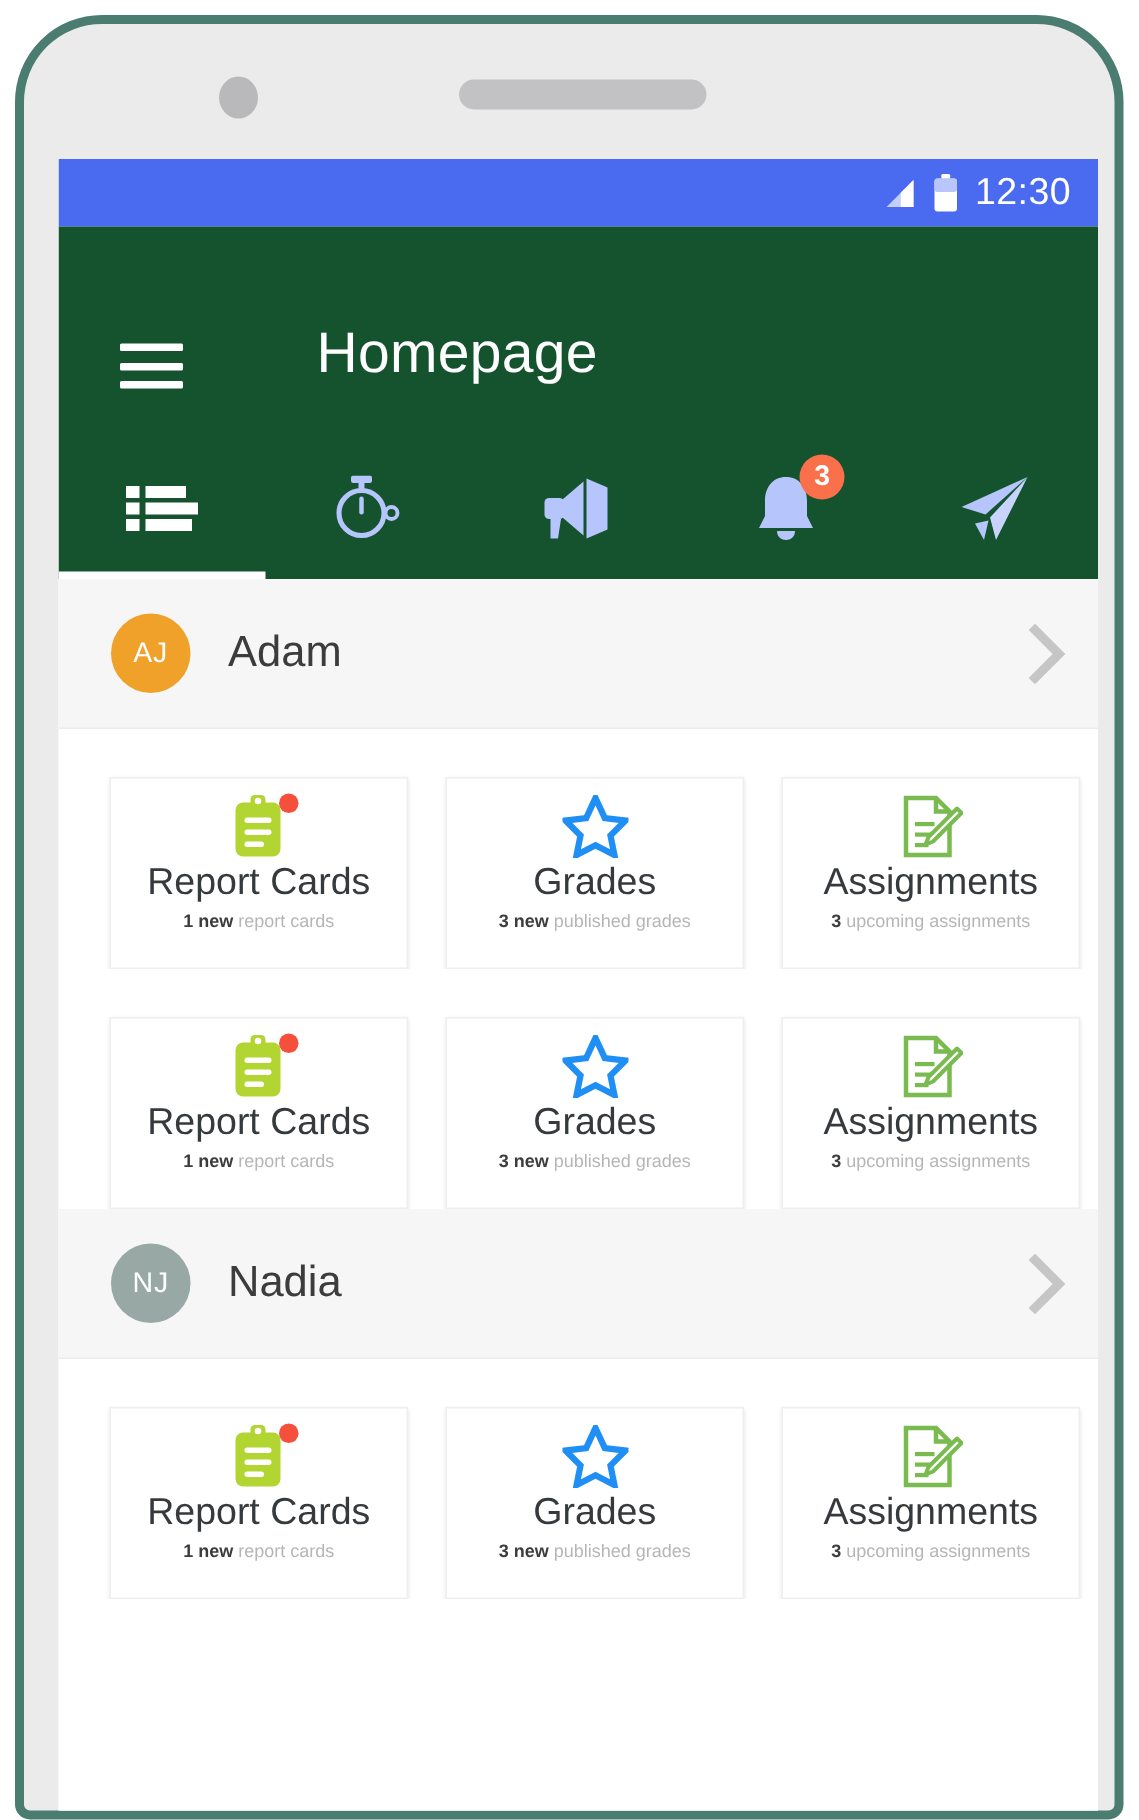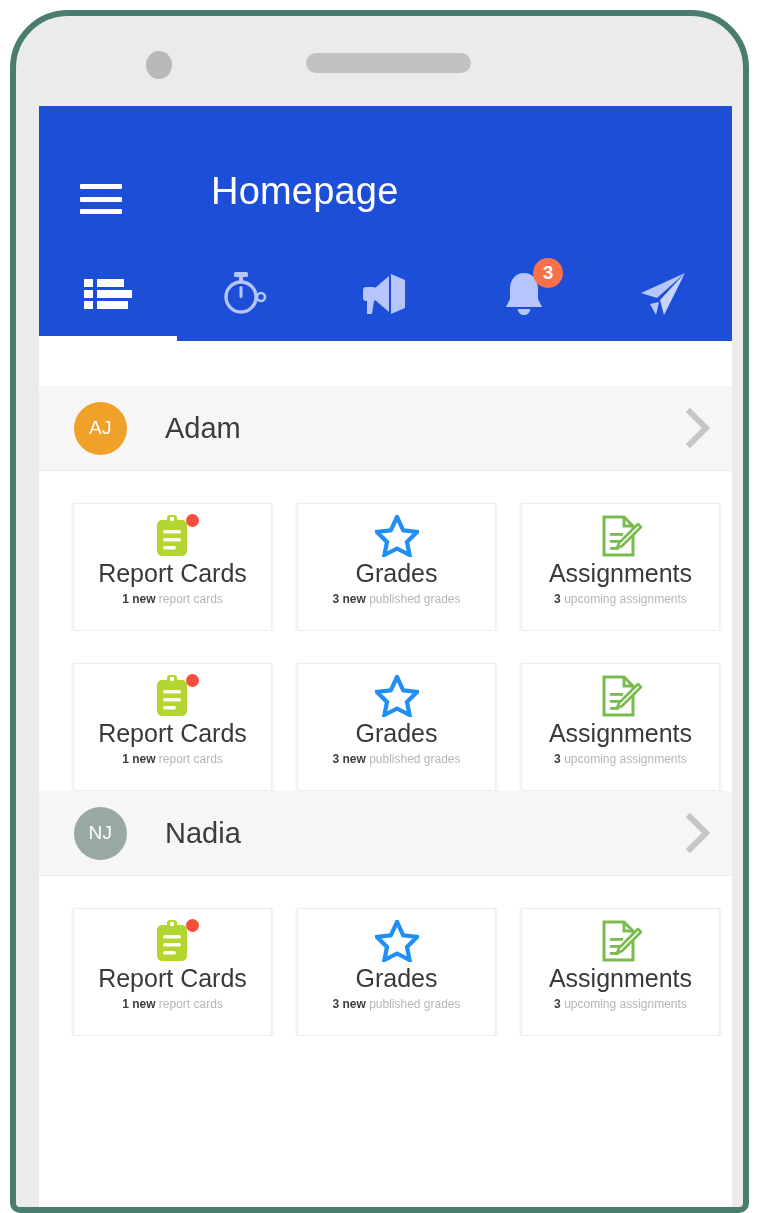--- a/index.html
+++ b/index.html
@@ -56,21 +56,21 @@
   .sb-signal svg{ display:block; }
   .sb-batt{ width:17px; height:26px; position:relative; }
   .sb-batt svg{ display:block; }
   #status-time{
     color:#ffffff; font-size:25px; letter-spacing:.3px;
     font-family:"Liberation Sans", sans-serif;
   }
 
   
   #app-bar{
-    background:#1d4ed8;
+    background:#14532d;
     height:235px;
     position:relative;
   }
   #menu-button{
     position:absolute; left:41px; top:78px;
     width:42px; height:30px;
     display:flex; flex-direction:column; justify-content:space-between;
     cursor:pointer;
   }
   #menu-button i{ display:block; height:5px; background:#fff; border-radius:1px; }
@@ -114,36 +114,36 @@
   #content{
     position:absolute;
     left:0; top:280px;
     width:693px; height:833px;
     background:#ffffff;
     overflow:hidden;
   }
 
   
   .student-row{
-    height:85px;
+    height:100px;
     background:#f6f6f7;
     border-bottom:1px solid #ececec;
     display:flex; align-items:center;
     padding:0 18px 0 35px;
     cursor:pointer;
   }
   .avatar{
     width:53px; height:53px; border-radius:50%;
     color:#ffffff; font-size:19px; font-weight:400;
     display:flex; align-items:center; justify-content:center;
     flex:0 0 auto;
     letter-spacing:.5px;
   }
   .student-name{
-    margin-left:38px;
+    margin-left:25px;
     font-size:29px; color:#3c3c3c; font-weight:400;
   }
   .chevron{ margin-left:auto; width:30px; height:44px; }
   .chevron svg{ display:block; }
 
   
   .card-strip{
     height:160px;
     background:#ffffff;
     display:flex; align-items:flex-end;
@@ -182,20 +182,36 @@
 </head>
 <body>
 
 <div id="phone-frame">
 
   <div id="frame-camera"></div>
   <div id="frame-speaker"></div>
 
   <div id="screen">
 
+    <div id="status-bar">
+      <span class="sb-signal">
+        <svg width="22" height="20" viewBox="0 0 22 20">
+          <path d="M20 1 L20 19 L2 19 Z" fill="#c3cefb"></path>
+          <path d="M20 1 L20 19 L11.5 19 L11.5 9.5 Z" fill="#ffffff"></path>
+        </svg>
+      </span>
+      <span class="sb-batt">
+        <svg width="17" height="26" viewBox="0 0 17 26">
+          <rect x="5.5" y="0" width="6" height="3" rx="1" fill="#ffffff"></rect>
+          <rect x="1" y="3" width="15" height="22" rx="2" fill="#ffffff"></rect>
+          <rect x="1" y="3" width="15" height="9" rx="2" fill="#b9c6fb"></rect>
+        </svg>
+      </span>
+      <span id="status-time">12:30</span>
+    </div>
 
     <div id="app-bar">
 
       <div id="menu-button">
         <i></i>
           <i></i>
           <i></i>
       </div>
 
       <div id="page-title">Homepage</div>

